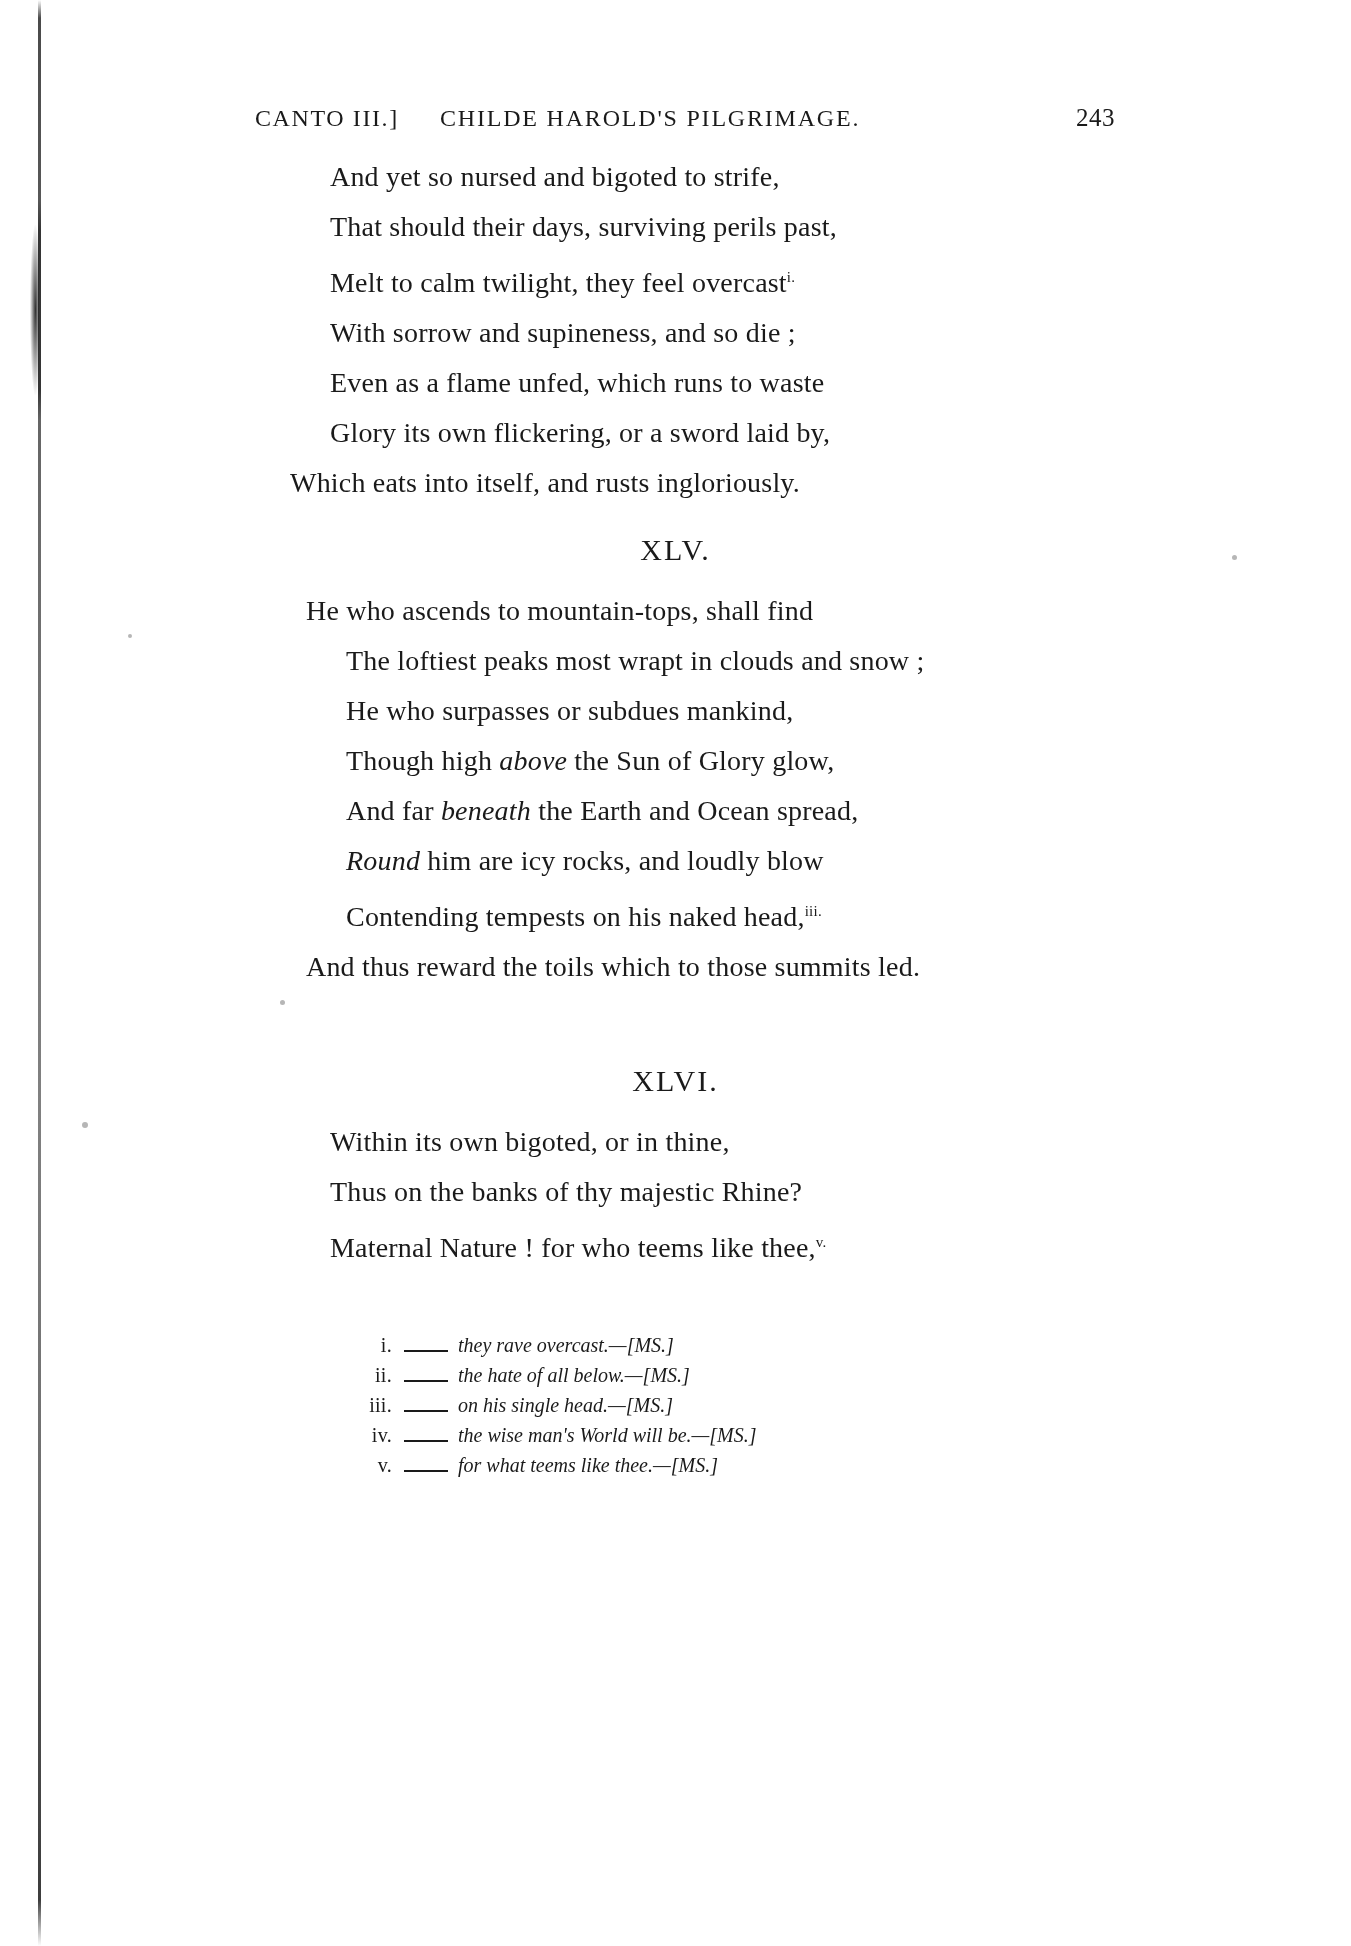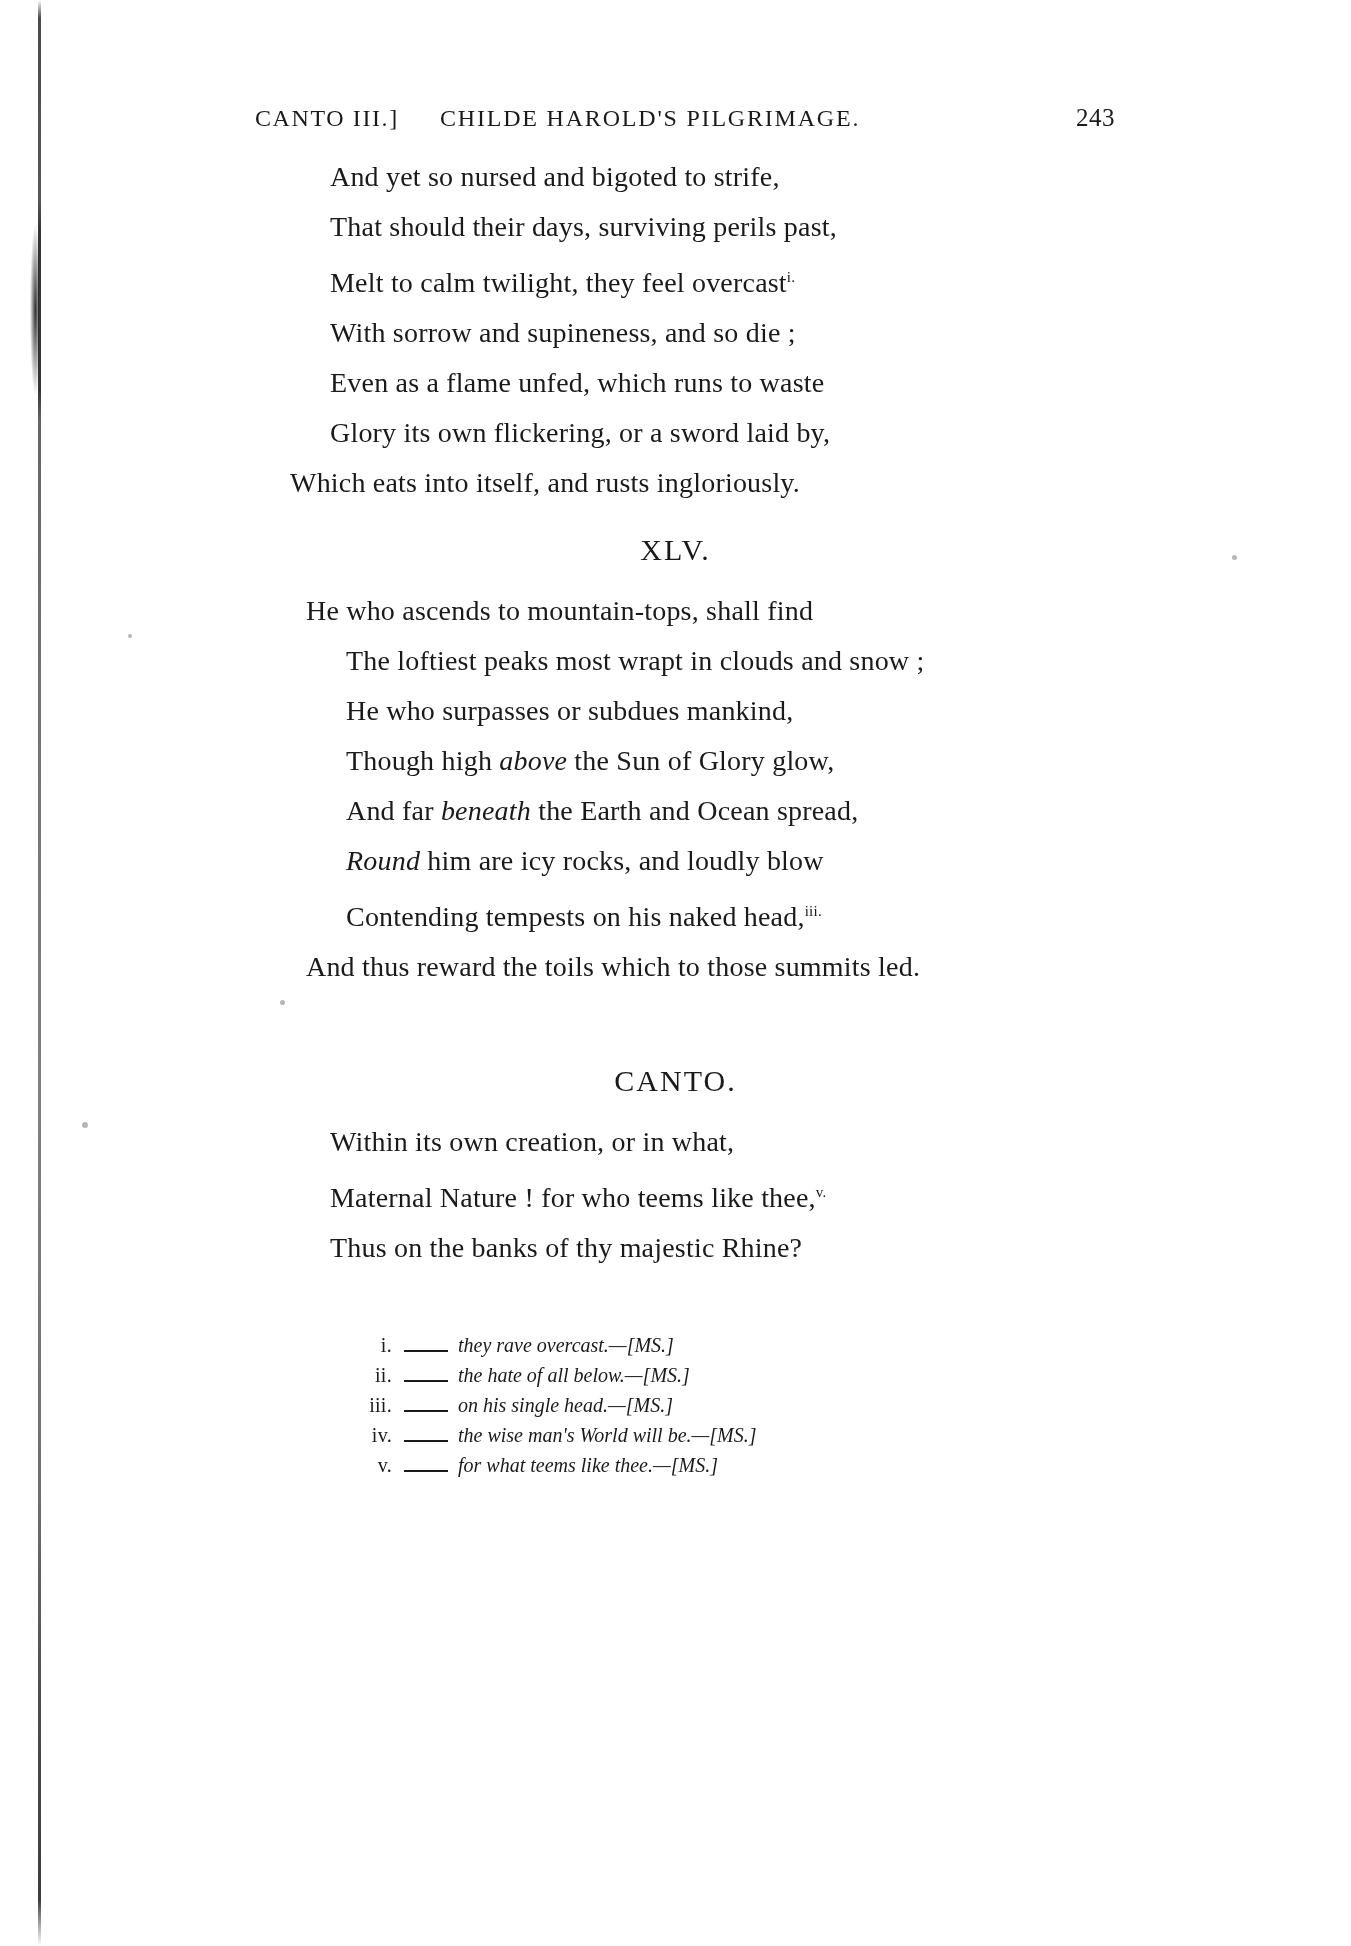--- a/index.html
+++ b/index.html
@@ -201,31 +201,31 @@
       <em>Round</em> him are icy rocks, and loudly blow
     </div>
     <div class="line ind1">
       <span>Contending tempests on his naked head,</span><span class="sup">iii.</span>
     </div>
     <div class="line ind-last">
       <span>And thus reward the toils which to those summits led.</span>
     </div>
   </div>
 
-  <div class="stanza-num" style="top:1064px;">CANTO.</div>
+  <div class="stanza-num" style="top:1064px;">XLVI.</div>
 
   <div class="stanza" style="top:1117px;">
     <div class="line ind1">
-      <span>Within its own creation, or in what,</span>
+      <span>Within its own bigoted, or in thine,</span>
+    </div>
+    <div class="line ind1">
+      <span>Thus on the banks of thy majestic Rhine?</span>
     </div>
     <div class="line ind1">
       <span>Maternal Nature ! for who teems like thee,</span><span class="sup">v.</span>
-    </div>
-    <div class="line ind1">
-      <span>Thus on the banks of thy majestic Rhine?</span>
     </div>
   </div>
 
   <div class="notes" style="top:1330px;">
     <div class="note">
       <span class="note-num">i.</span>
       <span class="note-rule"></span>
       <span class="note-text">they rave overcast.—[MS.]</span>
     </div>
     <div class="note">

